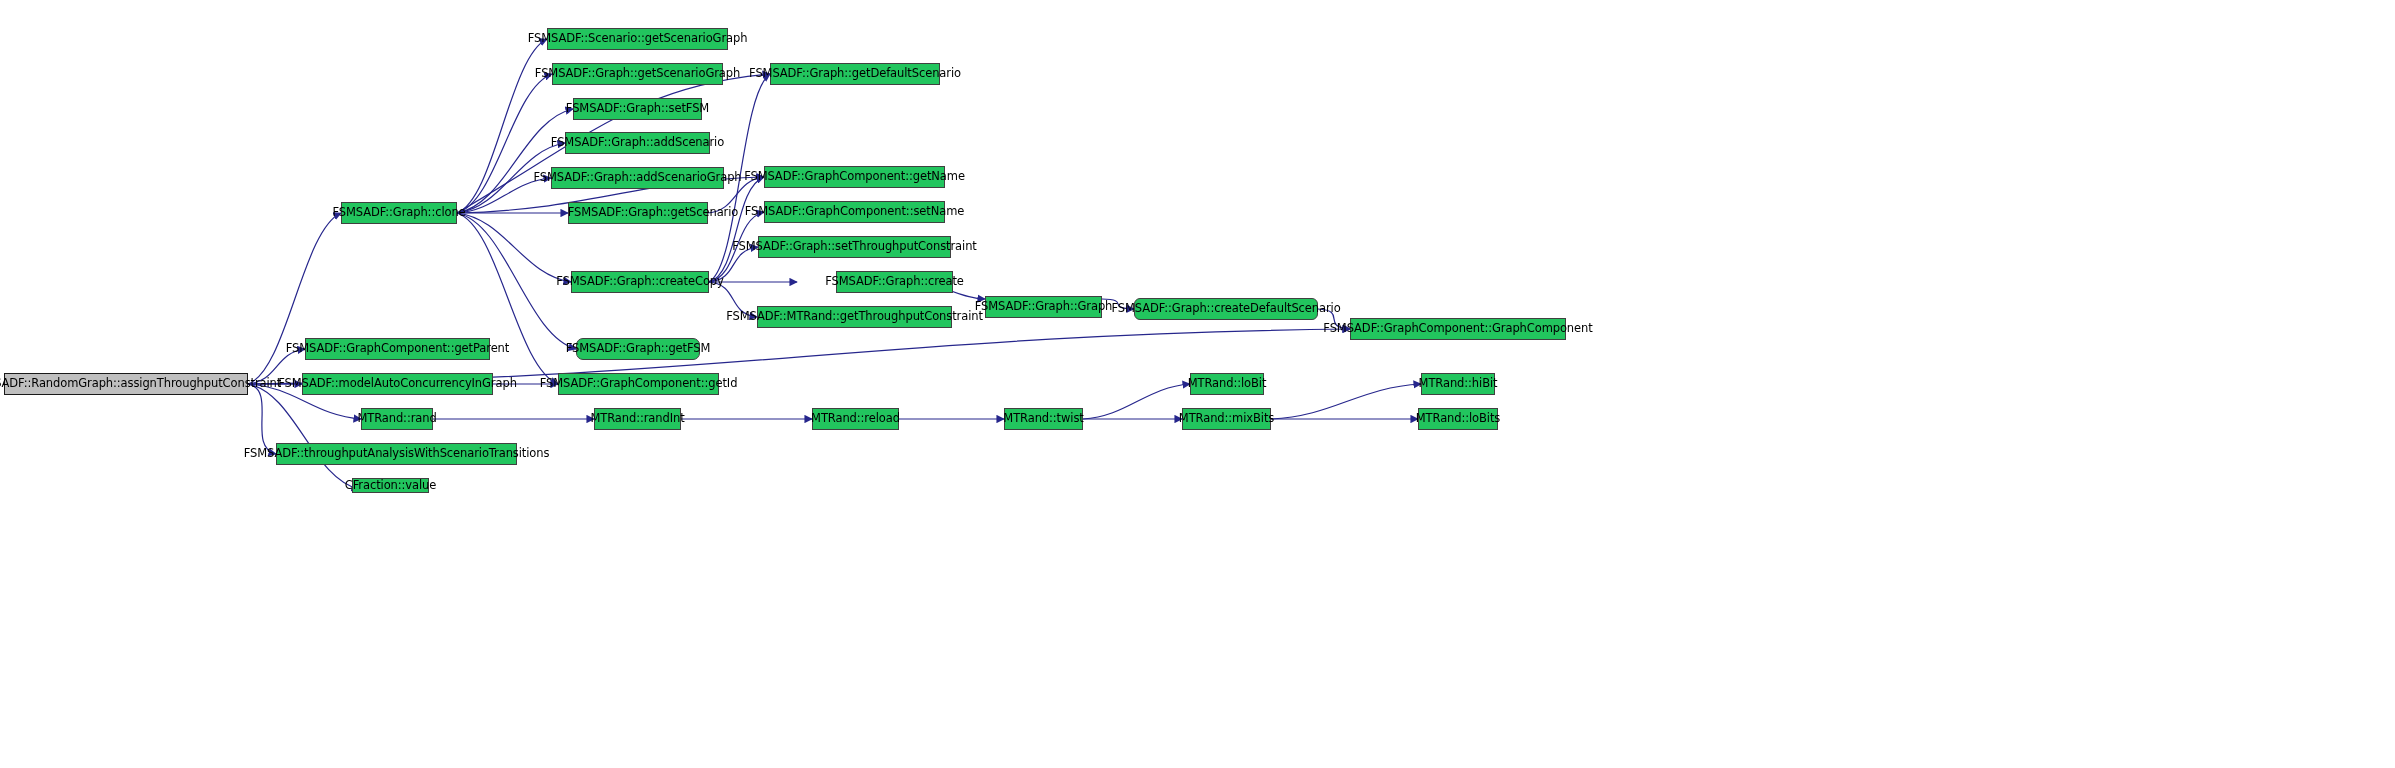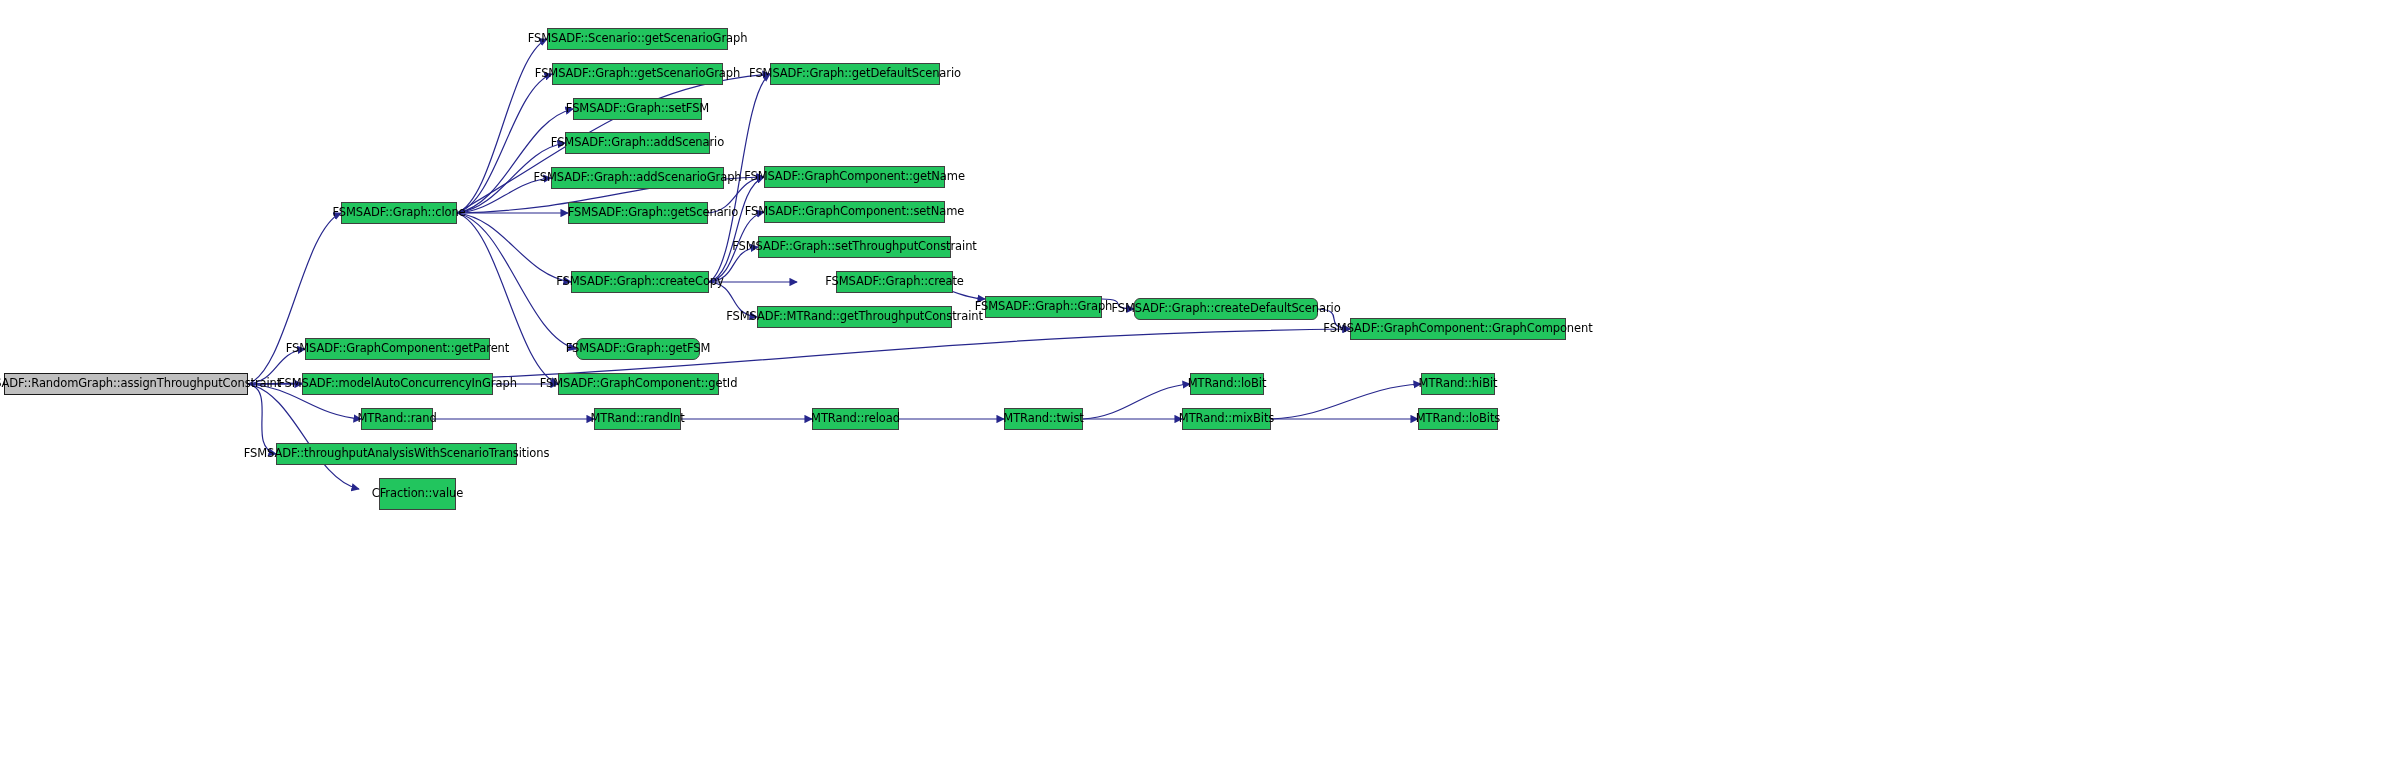--- a/index.html
+++ b/index.html
@@ -133,21 +133,21 @@
       </div>
       <div class="node" style="left: 302px; top: 373px; width: 191px; height: 22px;">
         <span>FSMSADF::modelAutoConcurrencyInGraph</span>
       </div>
       <div class="node" style="left: 361px; top: 408px; width: 72px; height: 22px;">
         <span>MTRand::rand</span>
       </div>
       <div class="node" style="left: 276px; top: 443px; width: 241px; height: 22px;">
         <span>FSMSADF::throughputAnalysisWithScenarioTransitions</span>
       </div>
-      <div class="node" style="left: 379px; top: 478px; width: 77px; height: 32px; text-align: right;">
+      <div class="node" style="left: 352px; top: 478px; width: 77px; height: 15px; text-align: right;">
         <span>CFraction::value</span>
       </div>
       <div class="node" style="left: 770px; top: 63px; width: 170px; height: 22px;">
         <span>FSMSADF::Graph::getDefaultScenario</span>
       </div>
       <div class="node" style="left: 764px; top: 166px; width: 181px; height: 22px;">
         <span>FSMSADF::GraphComponent::getName</span>
       </div>
       <div class="node" style="left: 764px; top: 201px; width: 181px; height: 22px;">
         <span>FSMSADF::GraphComponent::setName</span>

